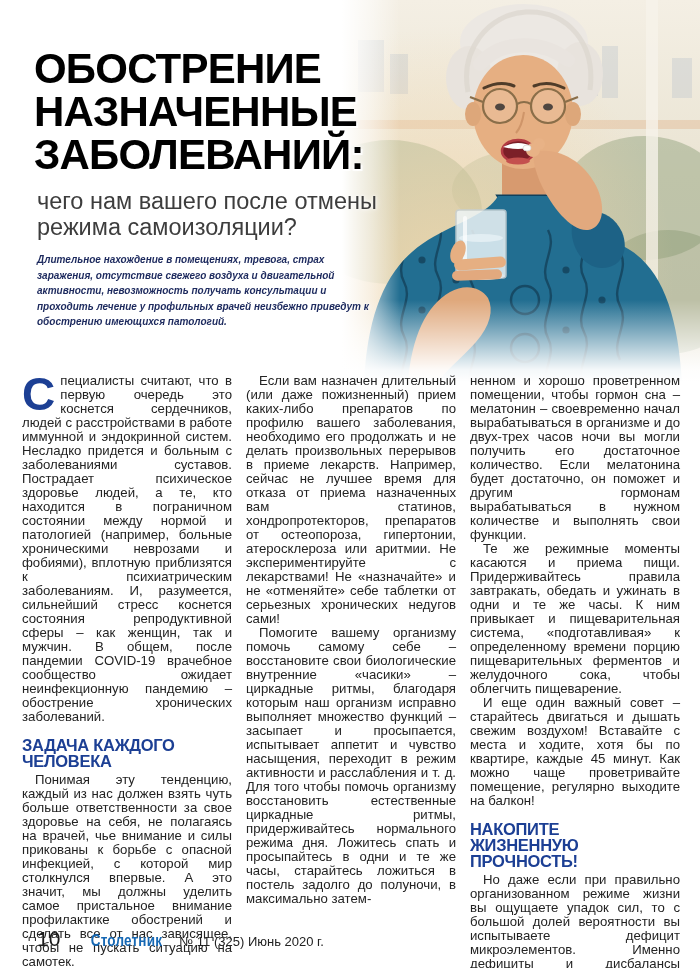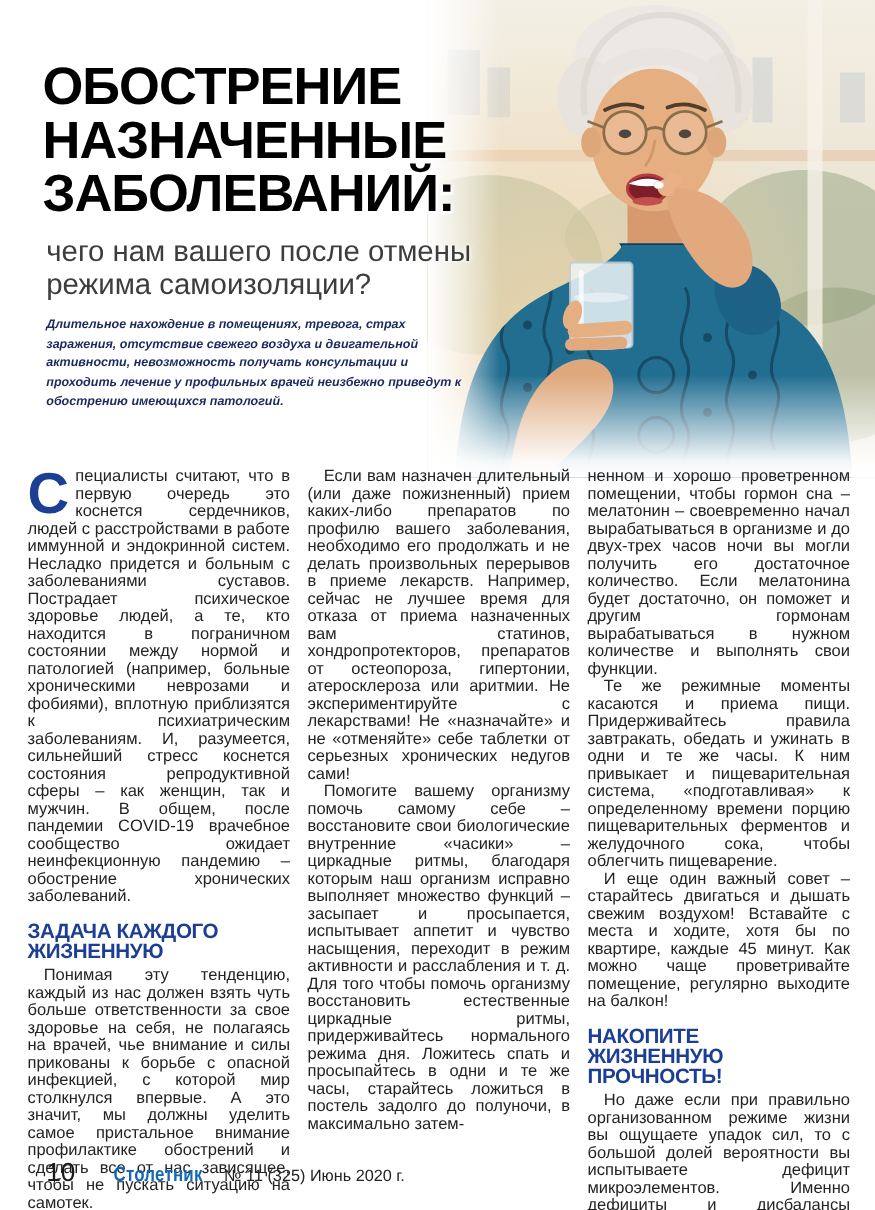--- a/index.html
+++ b/index.html
@@ -178,21 +178,21 @@
     <div>НАЗНАЧЕННЫЕ</div>
     <div>ЗАБОЛЕВАНИЙ:</div>
   </div>
   <div class="subtitle">чего нам вашего после отмены режима самоизоляции?</div>
   <div class="lead">Длительное нахождение в помещениях, тревога, страх заражения, отсутствие свежего воздуха и двигательной активности, невозможность получать консультации и проходить лечение у профильных врачей неизбежно приведут к обострению имеющихся патологий.</div>
 
   <div class="columns">
     <div class="col">
       <p><span class="dropcap">С</span><span>пециалисты считают, что в первую очередь это коснется сердечников, людей с расстройствами в работе иммунной и эндокринной систем. Несладко придется и больным с заболеваниями суставов. Пострадает психическое здоровье людей, а те, кто находится в пограничном состоянии между нормой и патологией (например, больные хроническими неврозами и фобиями), вплотную приблизятся к психиатрическим заболеваниям. И, разумеется, сильнейший стресс коснется состояния репродуктивной сферы – как женщин, так и мужчин. В общем, после пандемии COVID-19 врачебное сообщество ожидает неинфекционную пандемию – обострение хронических заболеваний.</span></p>
       <h3 class="col-heading">ЗАДАЧА КАЖДОГО
-ЖИЗНЕННУЮ</h3>
+ЧЕЛОВЕКА</h3>
       <p class="indent">Понимая эту тенденцию, каждый из нас должен взять чуть больше ответственности за свое здоровье на себя, не полагаясь на врачей, чье внимание и силы прикованы к борьбе с опасной инфекцией, с которой мир столкнулся впервые. А это значит, мы должны уделить самое пристальное внимание профилактике обострений и сделать все от нас зависящее, чтобы не пускать ситуацию на самотек.</p>
     </div>
     <div class="col">
       <p class="indent">Если вам назначен длительный (или даже пожизненный) прием каких-либо препаратов по профилю вашего заболевания, необходимо его продолжать и не делать произвольных перерывов в приеме лекарств. Например, сейчас не лучшее время для отказа от приема назначенных вам статинов, хондропротекторов, препаратов от остеопороза, гипертонии, атеросклероза или аритмии. Не экспериментируйте с лекарствами! Не «назначайте» и не «отменяйте» себе таблетки от серьезных хронических недугов сами!</p>
       <p class="indent">Помогите вашему организму помочь самому себе – восстановите свои биологические внутренние «часики» – циркадные ритмы, благодаря которым наш организм исправно выполняет множество функций – засыпает и просыпается, испытывает аппетит и чувство насыщения, переходит в режим активности и расслабления и т. д. Для того чтобы помочь организму восстановить естественные циркадные ритмы, придерживайтесь нормального режима дня. Ложитесь спать и просыпайтесь в одни и те же часы, старайтесь ложиться в постель задолго до полуночи, в максимально затем-</p>
     </div>
     <div class="col">
       <p>ненном и хорошо проветренном помещении, чтобы гормон сна – мелатонин – своевременно начал вырабатываться в организме и до двух-трех часов ночи вы могли получить его достаточное количество. Если мелатонина будет достаточно, он поможет и другим гормонам вырабатываться в нужном количестве и выполнять свои функции.</p>
       <p class="indent">Те же режимные моменты касаются и приема пищи. Придерживайтесь правила завтракать, обедать и ужинать в одни и те же часы. К ним привыкает и пищеварительная система, «подготавливая» к определенному времени порцию пищеварительных ферментов и желудочного сока, чтобы облегчить пищеварение.</p>
       <p class="indent">И еще один важный совет – старайтесь двигаться и дышать свежим воздухом! Вставайте с места и ходите, хотя бы по квартире, каждые 45 минут. Как можно чаще проветривайте помещение, регулярно выходите на балкон!</p>

